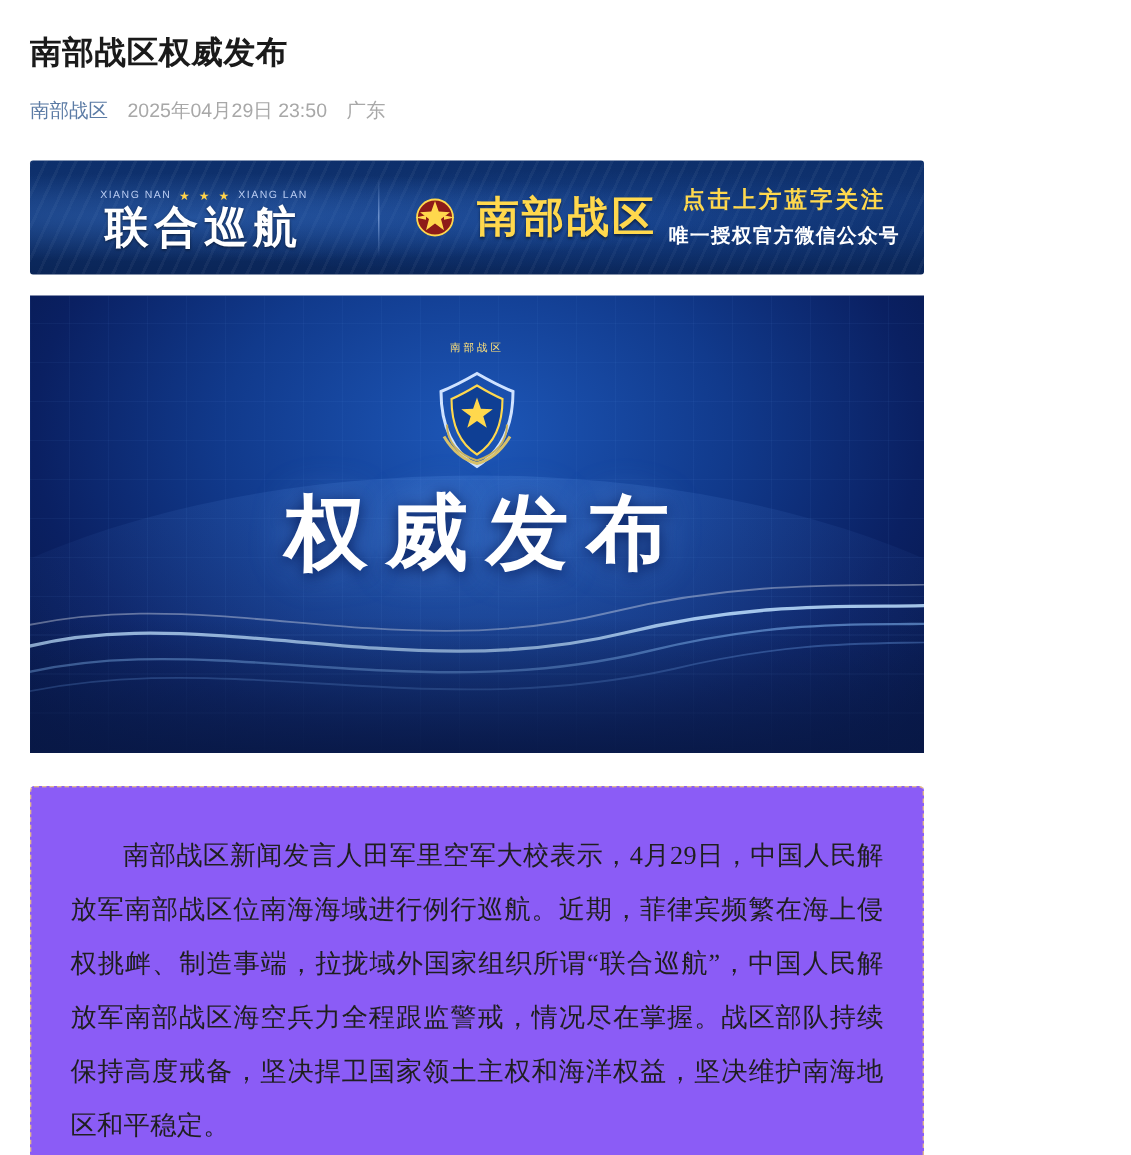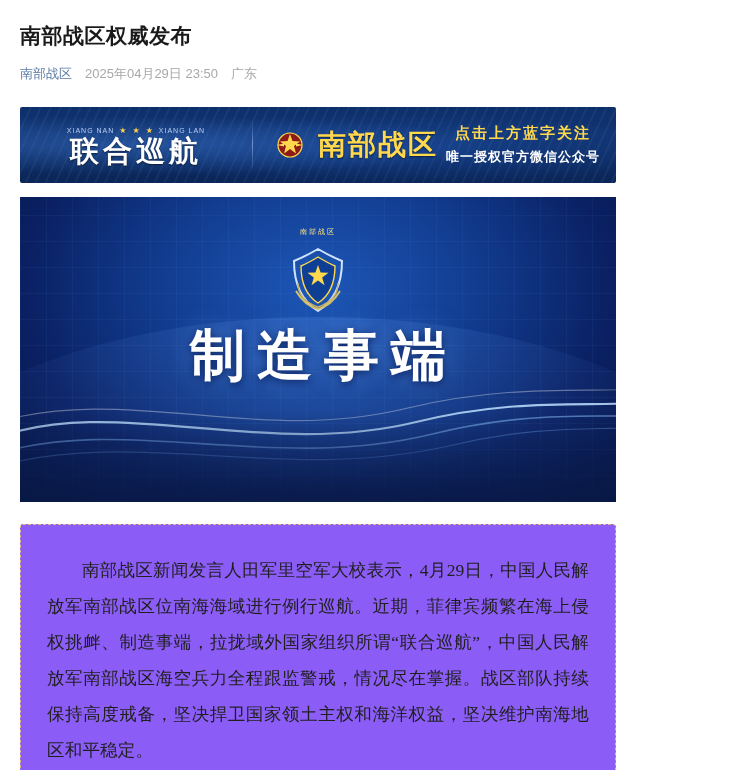--- a/index.html
+++ b/index.html
@@ -293,21 +293,21 @@
           <path d="M42 10 C28 18 18 22 18 22 C18 46 26 62 42 72 C58 62 66 46 66 22 C66 22 56 18 42 10 Z" fill="none" stroke="#cfe2ff" stroke-width="2"></path>
           <path d="M42 18 C32 24 25 27 25 27 C25 45 31 57 42 64 C53 57 59 45 59 27 C59 27 52 24 42 18 Z" fill="#0f3f94" stroke="#ffd84d" stroke-width="1.4"></path>
           <path d="M42 26 L44.6 33.5 L52.5 33.8 L46.2 38.5 L48.5 46.2 L42 41.6 L35.5 46.2 L37.8 38.5 L31.5 33.8 L39.4 33.5 Z" fill="#ffd84d"></path>
           <path d="M20 52 C26 62 34 68 42 70 C50 68 58 62 64 52" fill="none" stroke="#d7c06a" stroke-width="2"></path>
           <path d="M22 44 C22 56 30 64 42 68" fill="none" stroke="#c9b25e" stroke-width="1.4"></path>
           <path d="M62 44 C62 56 54 64 42 68" fill="none" stroke="#c9b25e" stroke-width="1.4"></path>
         </svg>
       </span>
     </div>
 
-    <div class="hero-title">制造事端</div>
+    <div class="hero-title">权威发布</div>
 
     <div class="hero-wave">
       <svg viewBox="0 0 800 120" preserveAspectRatio="none">
         <path d="M0,76 C150,28 330,96 520,58 C650,32 740,44 800,38" fill="none" stroke="rgba(190,225,255,0.85)" stroke-width="2.2"></path>
         <path d="M0,92 C160,48 340,110 540,70 C670,44 750,56 800,50" fill="none" stroke="rgba(140,195,255,0.55)" stroke-width="1.6"></path>
         <path d="M0,60 C170,18 320,82 510,44 C640,18 745,30 800,24" fill="none" stroke="rgba(255,255,255,0.35)" stroke-width="1.2"></path>
         <path d="M0,104 C180,62 350,120 560,82 C680,58 760,68 800,62" fill="none" stroke="rgba(120,175,250,0.4)" stroke-width="1.2"></path>
       </svg>
     </div>
     <div class="hero-glow-bottom"></div>

